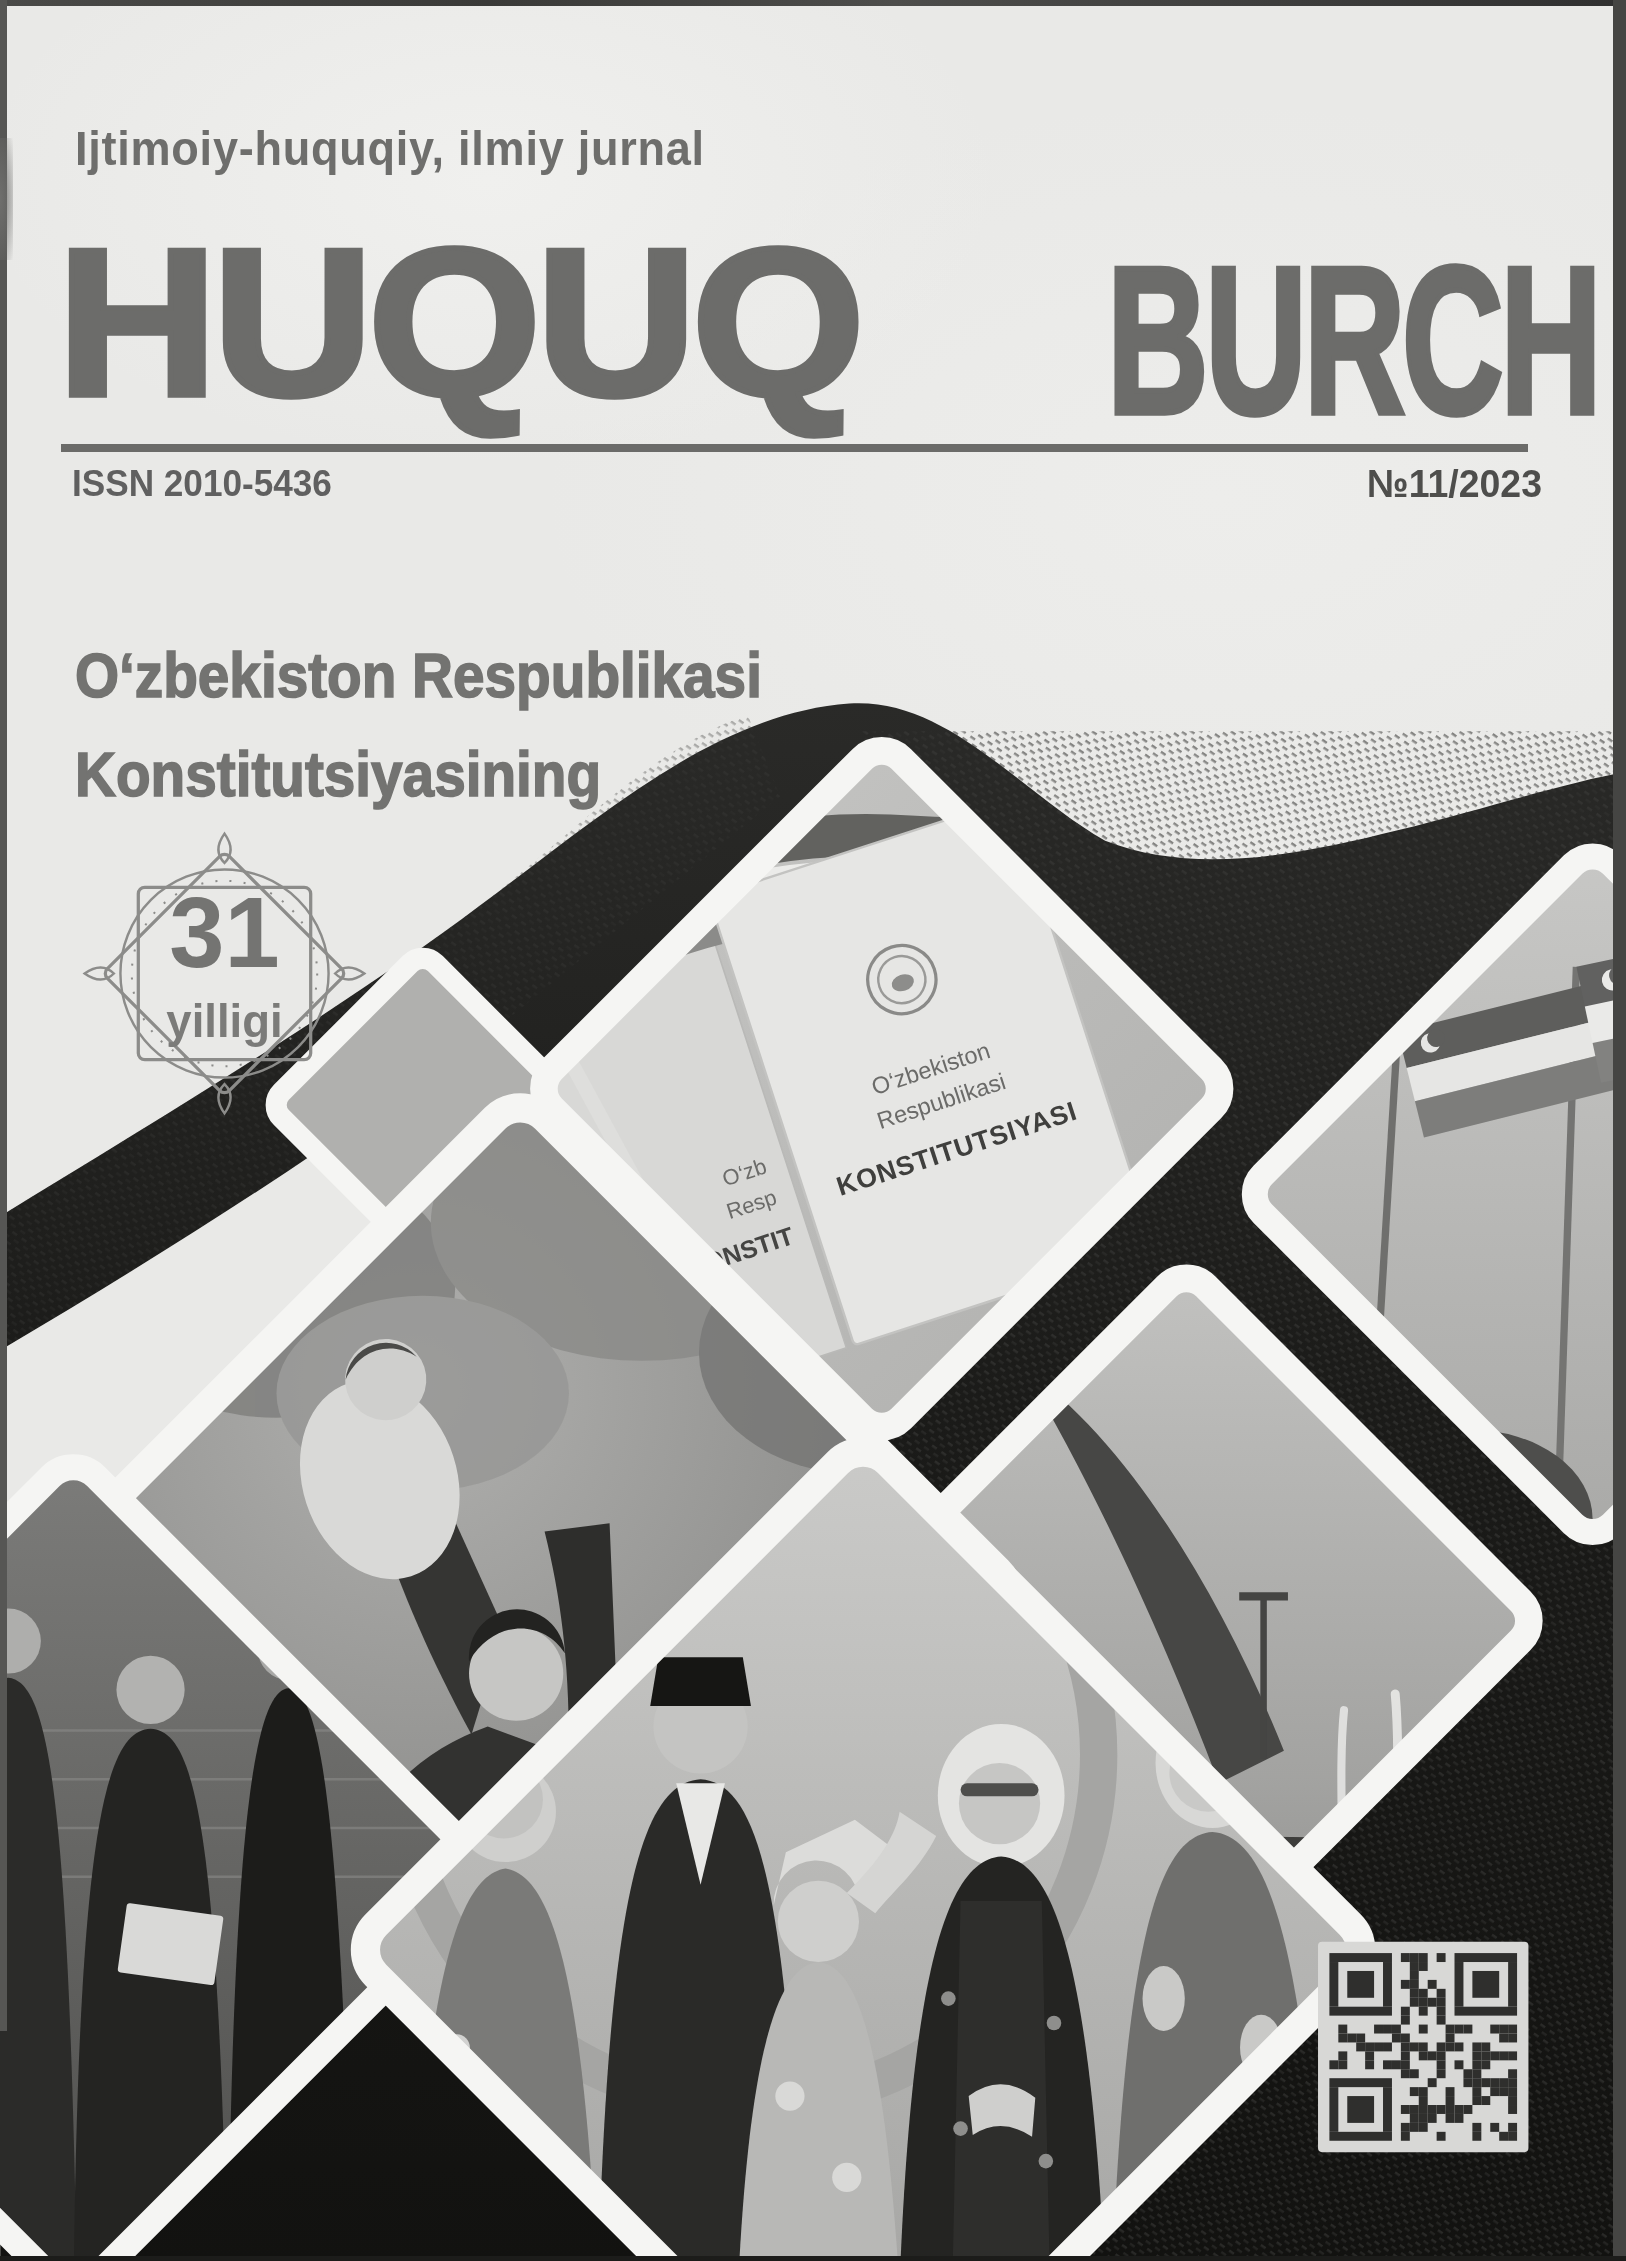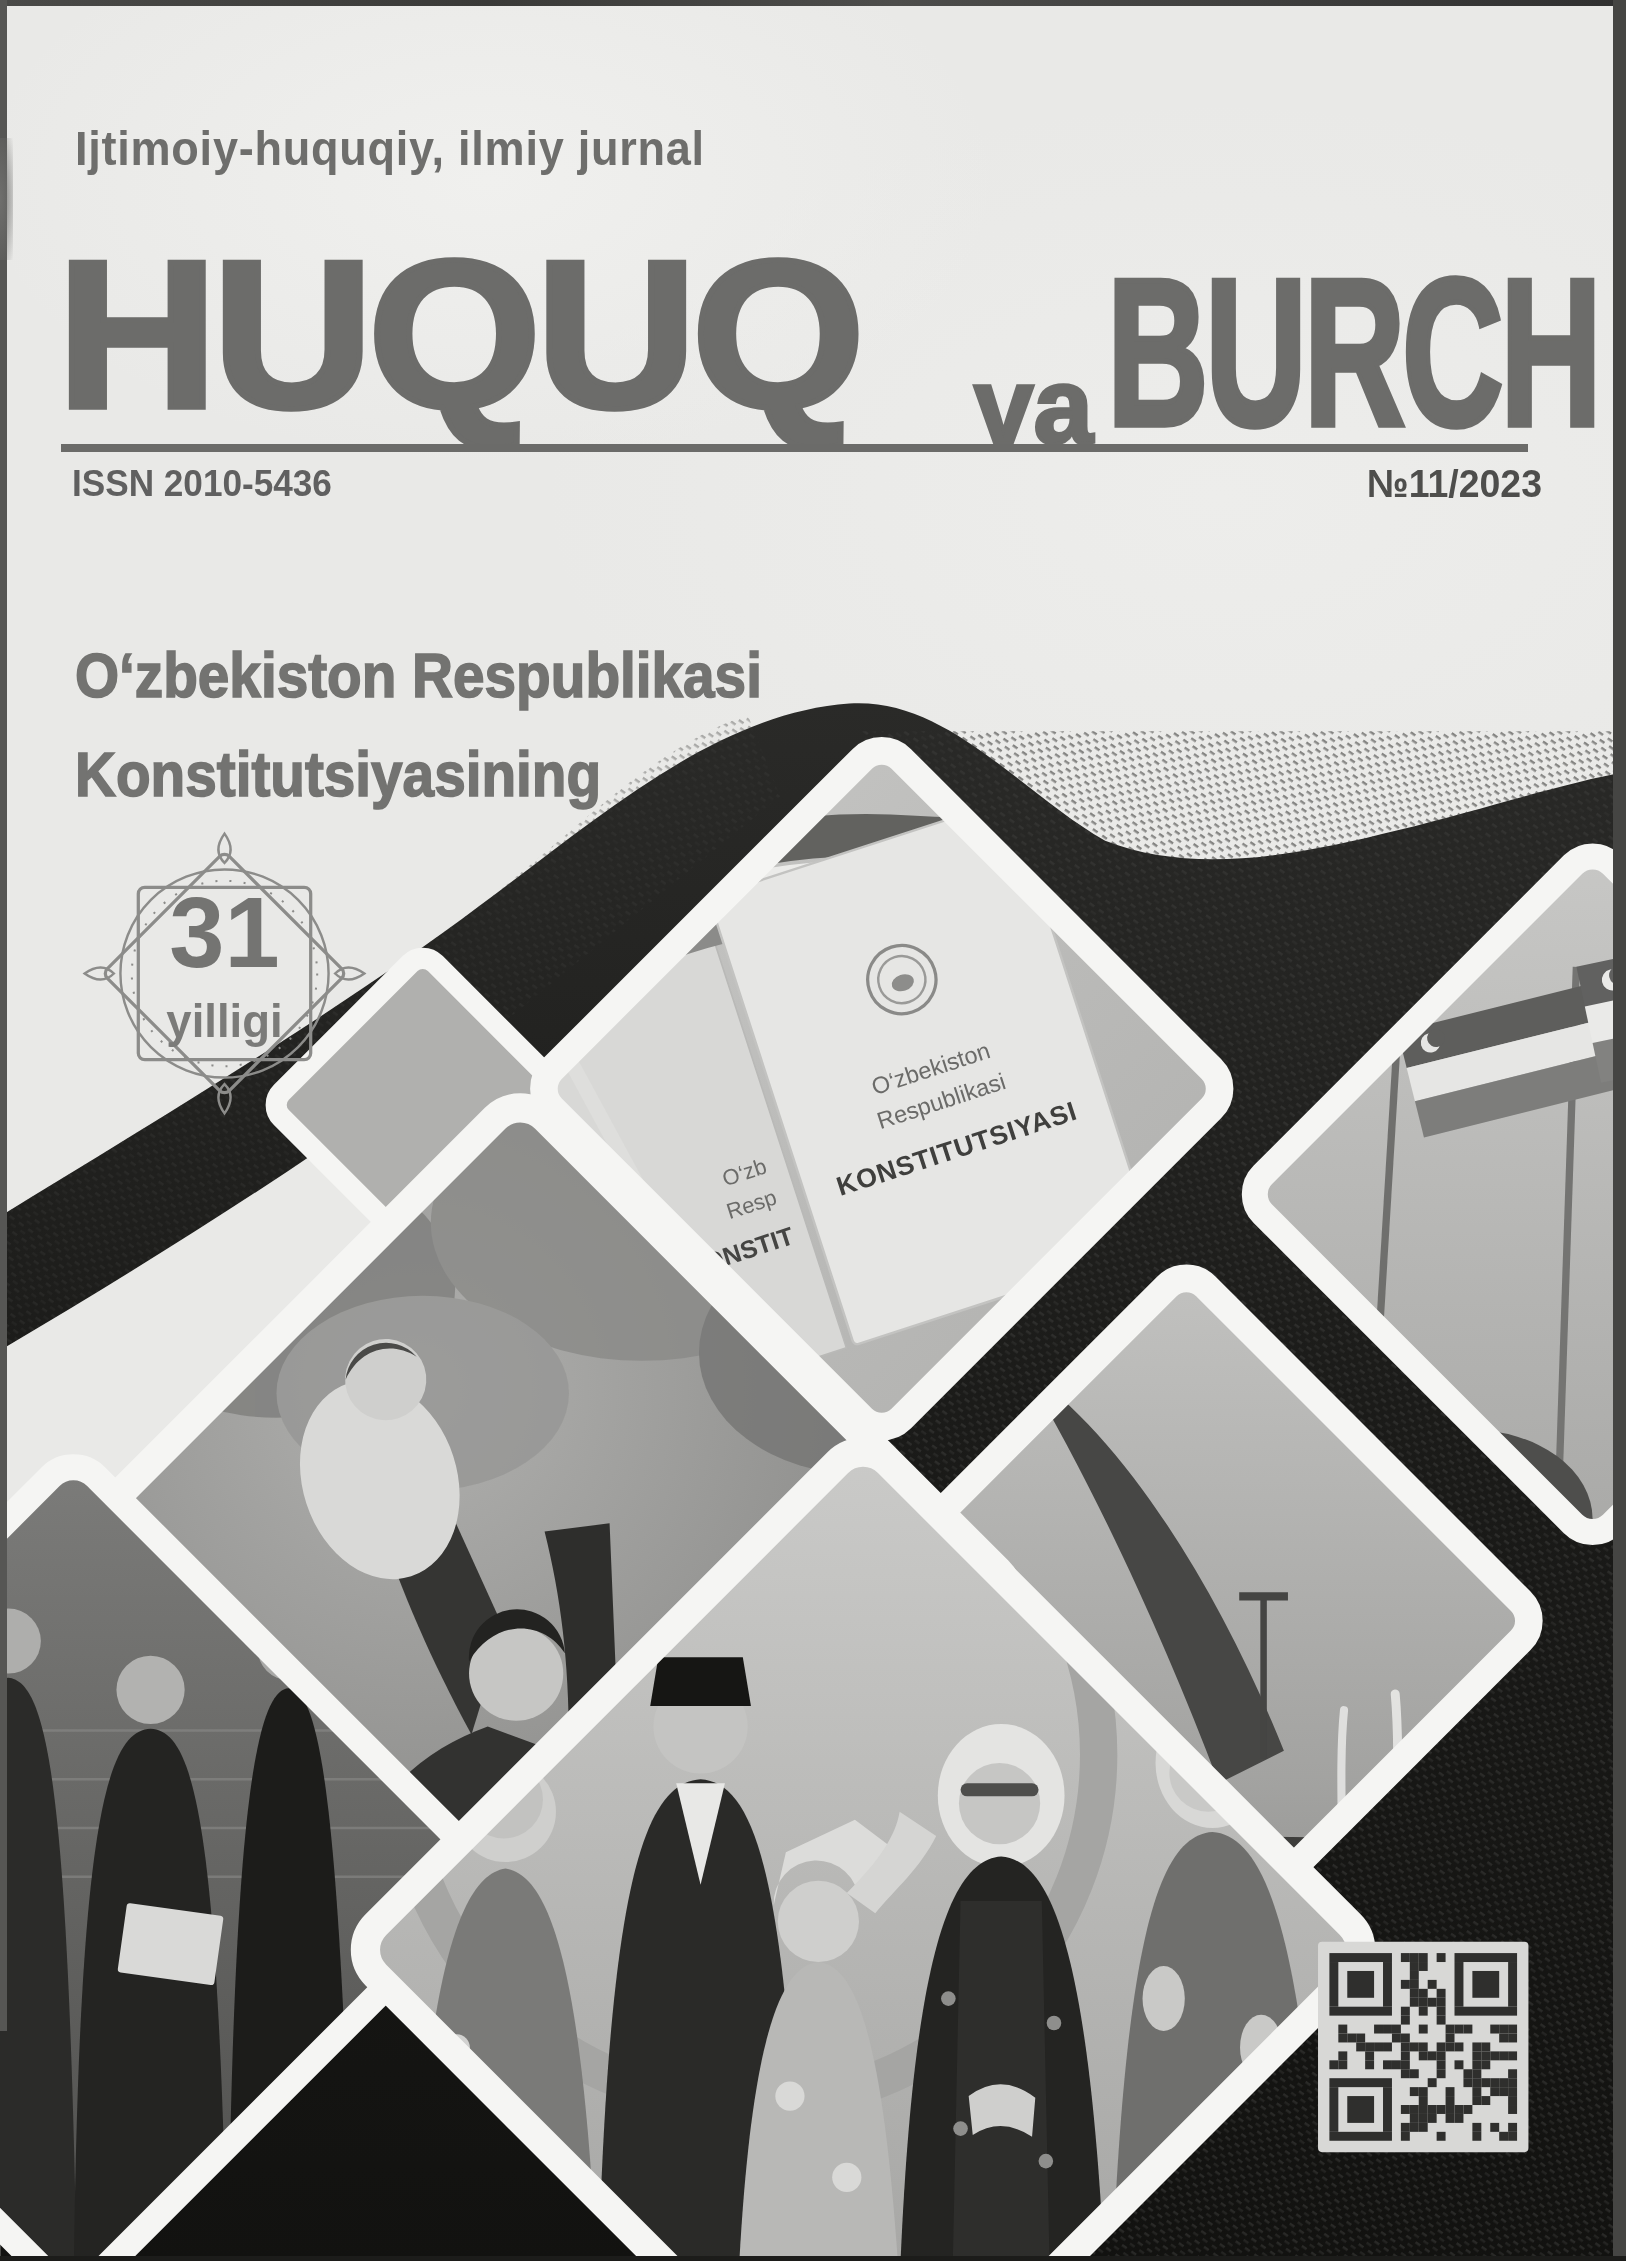--- a/index.html
+++ b/index.html
@@ -6,21 +6,21 @@
   .page{position:relative;width:1627px;height:2261px;overflow:hidden;
         background:
           radial-gradient(ellipse 731px 406px at 30% 8%, #f0f0ee 0%, rgba(240,240,238,0) 70%),
           radial-gradient(ellipse 975px 569px at 75% 22%, #ededeb 0%, rgba(237,237,235,0) 70%),
           #e9e9e7;
         font-family:"Liberation Sans", sans-serif;}
   .abs{position:absolute;}
   
   .tagline{left:75px;top:120px;font-size:49px;font-weight:700;color:#6e6e6c;
            letter-spacing:0.8px;transform:scaleX(.92);transform-origin:left top;white-space:nowrap;}
-  .title-row{left:57px;top:230px;height:228px;white-space:nowrap;color:#6c6c6a;}
+  .title-row{left:57px;top:218px;height:228px;white-space:nowrap;color:#6c6c6a;}
   .tw{display:inline-block;font-weight:700;font-size:210px;line-height:210px;
       letter-spacing:-4.9px;transform-origin:left bottom;
       -webkit-text-stroke:5.7px #6c6c6a;}
   .tw1{transform:scaleX(1.06);}
   .tw2{transform:scaleX(0.67);position:absolute;left:1050px;bottom:0;}
   .tconn{position:absolute;left:917px;bottom:-9.8px;display:inline-block;
          font-weight:700;font-size:107px;-webkit-text-stroke:3.3px #6c6c6a;color:#6c6c6a;}
   .title-underline{left:61px;top:444px;width:1467px;height:8.1px;background:#6b6b69;}
   .issn{left:72px;top:463px;font-size:37px;font-weight:700;color:#606060;
         transform:scaleX(.95);transform-origin:left top;}
@@ -518,21 +518,20 @@
           <rect x="209" y="220" width="11" height="11"></rect>
           <rect x="220" y="220" width="11" height="11"></rect>
         </g>
     </g>
   </svg>
 
   <div class="abs text-layer tagline">Ijtimoiy-huquqiy, ilmiy jurnal</div>
 
   <div class="abs text-layer title-row">
     <span class="tw tw1">HUQUQ</span>
-    <span class="tconn">va</span>
     <span class="tw tw2">BURCH</span>
   </div>
   <div class="abs text-layer title-underline"></div>
 
   <div class="abs text-layer issn">ISSN 2010-5436</div>
   <div class="abs text-layer issue">№11/2023</div>
 
   <div class="abs text-layer subtitle">
     <div>O‘zbekiston Respublikasi</div>
     <div>Konstitutsiyasining</div>

